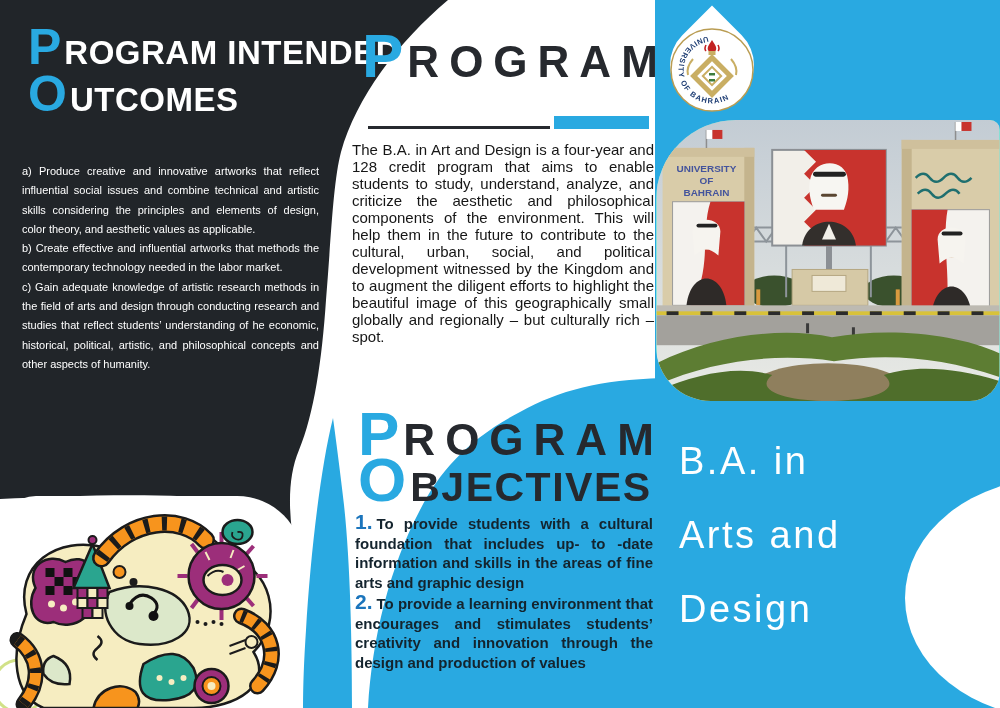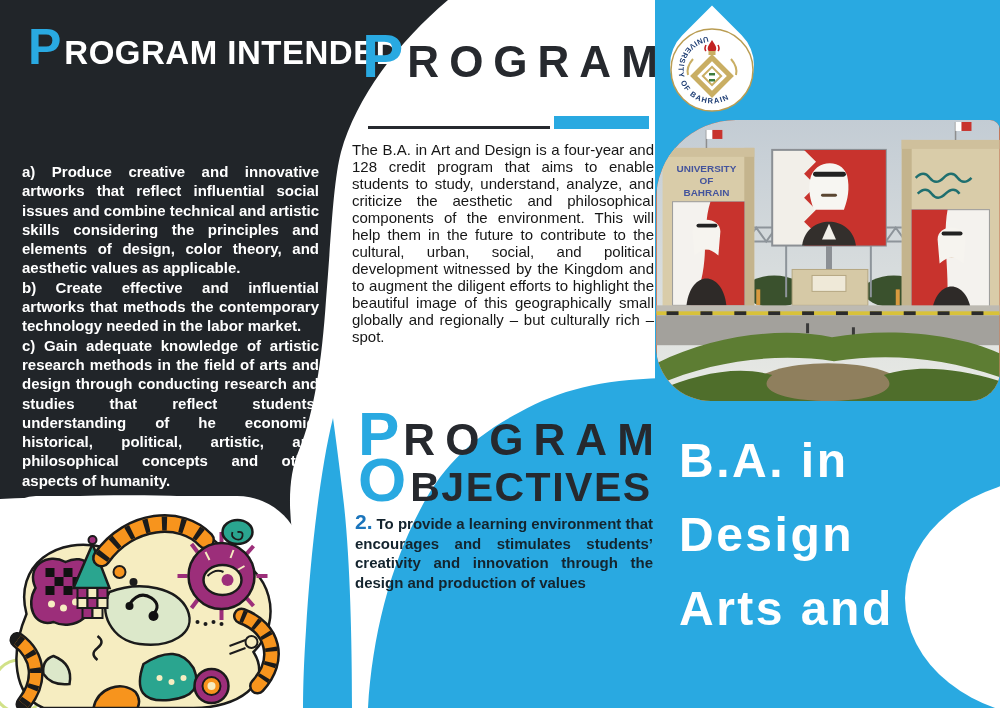--- a/index.html
+++ b/index.html
@@ -31,21 +31,21 @@
   .mid .rest{font-size:44px;color:var(--headdark);padding-left:4px;letter-spacing:10px;}
   .mid .rest.tight{font-size:41px;letter-spacing:1.5px;}
 
   .level-underline{position:absolute;left:368px;top:113px;width:282px;height:16px;display:flex;align-items:flex-end;}
   .level-underline .thin{width:182px;height:3px;background:var(--headdark);}
   .level-underline .bar{width:95px;height:13px;background:var(--blue);margin-left:4px;}
 
   
   .outcomes{
     position:absolute;left:22px;top:162px;width:297px;
-    color:#fff;font-size:15px;font-weight:700;line-height:19.3px;
+    color:#fff;font-size:11px;font-weight:400;line-height:19.3px;
     text-align:justify;
   }
   .outcomes p{margin:0;}
   .level-body{
     position:absolute;left:352px;top:141px;width:302px;
     color:#161616;font-size:15px;line-height:17px;text-align:justify;font-weight:400;
   }
   .objectives{
     position:absolute;left:355px;top:512px;width:298px;
     color:#14242e;font-size:15px;font-weight:700;line-height:19.5px;text-align:justify;
@@ -65,44 +65,45 @@
     position:absolute;left:655px;top:0;width:345px;height:708px;
     background:var(--blue);overflow:hidden;
   }
   .drop{
     position:absolute;left:15px;top:23px;width:84px;height:84px;
     background:#fff;border-radius:0 50% 50% 50%;transform:rotate(45deg);
   }
   .seal{position:absolute;left:14px;top:27px;width:86px;height:86px;}
   .photo{
     position:absolute;left:1px;top:120px;width:344px;height:281px;
-    border-radius:80px 10px 30px 55px;overflow:hidden;background:#c2410c;
+    border-radius:80px 10px 30px 55px;overflow:hidden;background:#5eead4;
   }
   .degree{
-    position:absolute;left:24px;top:424px;color:#fff;font-weight:700;
-    font-size:48px;line-height:74px;letter-spacing:2.5px;white-space:nowrap;
+    position:absolute;left:24px;top:424px;color:#fff;font-weight:400;
+    font-size:38px;line-height:74px;letter-spacing:2.5px;white-space:nowrap;
   }
   .white-blob{
     position:absolute;left:250px;top:478px;width:300px;height:240px;
     background:#fff;border-radius:50%;
   }
 </style>
 </head>
 <body>
 
 <div class="page">
 
   <svg class="bg-svg" viewBox="0 0 1000 708" aria-hidden="true">
     <path d="M0,0 L448,0 C398,42 356,98 341,152 C333,182 331,240 326,300 C322,360 314,414 299,450 C287,478 288,516 296,556 L300,575 C292,530 272,505 234,500 C160,492 70,496 0,499 Z" fill="#212529"></path>
     <path d="M333,418 C320,470 310,560 306,630 C304,660 303,685 303,708 L352,708 C352,640 350,560 344,505 C340,470 336,440 333,418 Z" fill="#29a9e1"></path>
     <path d="M662,378 C600,380 560,390 520,412 C470,438 440,470 420,510 C390,566 372,638 368,708 L662,708 Z" fill="#29a9e1"></path>
   </svg>
 
   <div class="h-block plo" style="left:28px;top:24px;">
     <div class="h-row"><span class="ini">P</span><span class="rest">ROGRAM INTENDED</span></div>
+    <div class="h-row"><span class="ini">O</span><span class="rest">UTCOMES</span></div>
   </div>
 
   <div class="outcomes">
     <p>a) Produce creative and innovative artworks that reflect influential social issues and combine technical and artistic skills considering the principles and elements of design, color theory, and aesthetic values as applicable.</p>
     <p>b) Create effective and influential artworks that methods the contemporary technology needed in the labor market.</p>
     <p>c) Gain adequate knowledge of artistic research methods in the field of arts and design through conducting research and studies that reflect students’ understanding of he economic, historical, political, artistic, and philosophical concepts and other aspects of humanity.</p>
   </div>
 
   <div class="art-blob">
     <svg width="303" height="212" viewBox="0 0 300 212" aria-hidden="true">
@@ -203,20 +204,21 @@
   </div>
 
   <div class="level-body">The B.A. in Art and Design is a four-year and 128 credit program that aims to enable students to study, understand, analyze, and criticize the aesthetic and philosophical components of the environment. This will help them in the future to contribute to the cultural, urban, social, and political development witnessed by the Kingdom and to augment the diligent efforts to highlight the beautiful image of this geographically small globally and regionally – but culturally rich – spot.</div>
 
   <div class="h-block mid" style="left:358px;top:411px;">
     <div class="h-row"><span class="ini">P</span><span class="rest">ROGRAM</span></div>
     <div class="h-row"><span class="ini">O</span><span class="rest tight">BJECTIVES</span></div>
   </div>
 
   <div class="objectives">
+    <p class="obj"><span class="num">1.</span><span>To provide students with a cultural foundation that includes up- to -date information and skills in the areas of fine arts and graphic design</span></p>
     <p class="obj"><span class="num">2.</span><span>To provide a learning environment that encourages and stimulates students’ creativity and innovation through the design and production of values</span></p>
   </div>
 
   <div class="right-panel">
 
     <div class="white-blob"></div>
 
     <div class="photo">
       <svg width="344" height="281" viewBox="0 0 344 282" aria-hidden="true">
         <defs>
@@ -353,18 +355,18 @@
         <rect x="30" y="36" width="26" height="26" fill="#ffffff" stroke="#c9ae63" stroke-width="5"></rect>
         <rect x="36.5" y="42.5" width="13" height="13" fill="none" stroke="#c9ae63" stroke-width="2"></rect>
       </g>
       <rect x="40" y="46" width="6" height="2.5" fill="#3e7d3e"></rect>
       <rect x="40" y="52" width="6" height="2.5" fill="#3e7d3e"></rect>
       <path d="M62,32 q7,8 5,16 M24,32 q-7,8 -5,16" stroke="#c9ae63" stroke-width="2" fill="none"></path>
     </svg>
 
     <div class="degree">
       <div>B.A. in</div>
+      <div>Arts and</div>
       <div>Design</div>
-      <div>Arts and</div>
     </div>
   </div>
 
 </div>
 
 </body></html>

